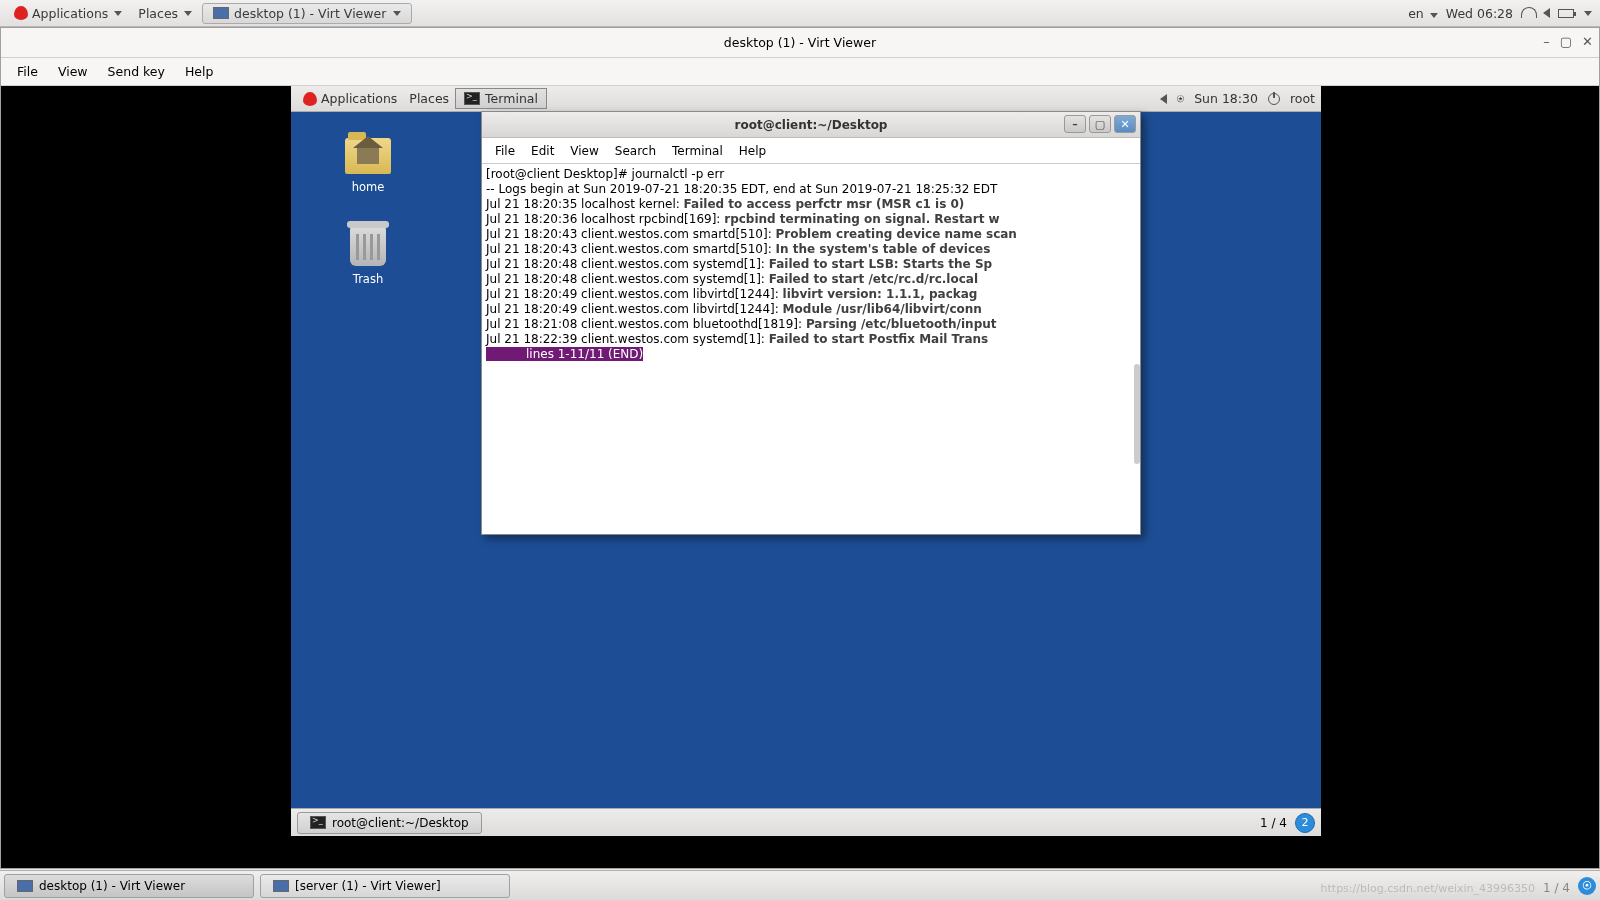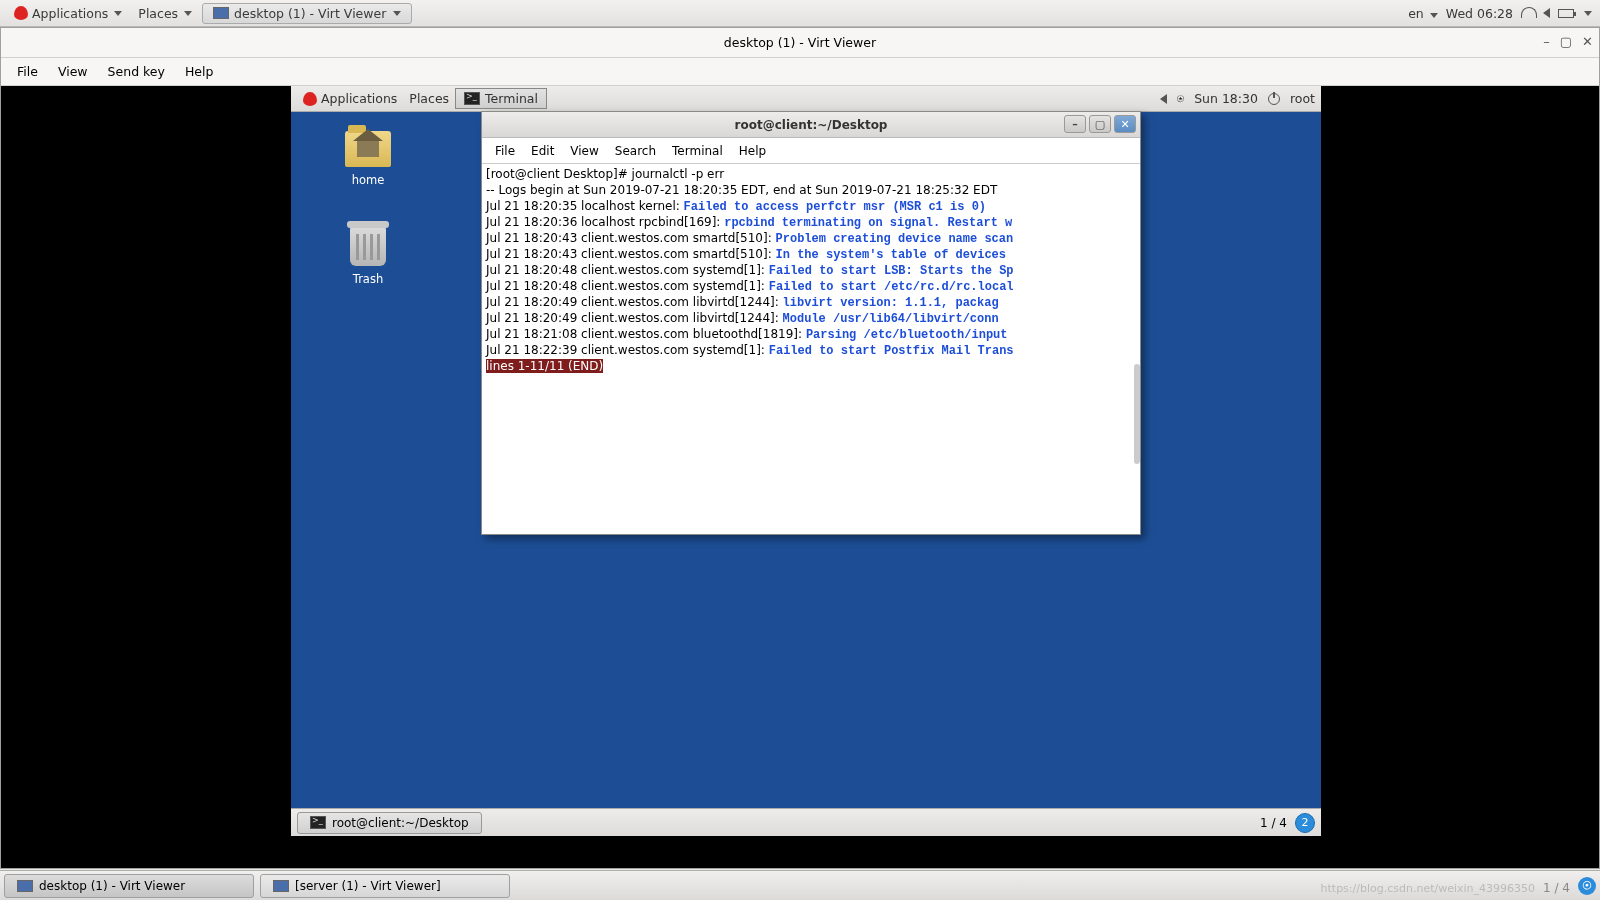--- a/index.html
+++ b/index.html
@@ -45,22 +45,22 @@
 
 
 .termwin { position:absolute; left:190px; top:25px; width:660px; background:#fff; border:1px solid #8a8a88; box-shadow:4px 4px 8px rgba(0,0,0,0.4); }
 .term-titlebar { height:26px; background:linear-gradient(#edecea,#d9d7d5); display:flex; align-items:center; justify-content:center; font-size:12px; font-weight:bold; color:#333; position:relative; border-bottom:1px solid #bbb; }
 .term-ctrl { position:absolute; right:4px; top:3px; display:flex; gap:3px; }
 .term-ctrl div { width:22px; height:18px; background:linear-gradient(#e4e3e1,#cbc9c7); border:1px solid #999; border-radius:3px; font-size:11px; display:flex; align-items:center; justify-content:center; cursor:pointer; color:#444; }
 .term-ctrl div.close { background:linear-gradient(#7fa9d6,#5a8cc4); color:#fff; }
 .term-menubar { height:26px; display:flex; align-items:center; gap:2px; padding:0 6px; font-size:12px; border-bottom:1px solid #ccc; }
 .term-menubar span { padding:2px 7px; cursor:pointer; }
 .term-body { background:#fff; font-family:"DejaVu Sans Mono","Courier New",monospace; font-size:12px; line-height:15px; padding:3px 4px; height:370px; color:#000; white-space:pre; overflow:hidden; position:relative; }
-.term-body .red { color:#1d4ed8; font-weight:bold;font-family:Liberation Mono, monospace; }
-.term-body .endmark { background:#7f1d1d; color:#fff; }
+.term-body .red { color:#404040; font-weight:bold; }
+.term-body .endmark { background:#701a75; color:#fff;padding-left:40px; }
 .term-body .scrollind{position:absolute;right:0;top:200px;width:6px;height:100px;background:#ccc;border-radius:3px;}
 
 
 .guest-bottom { position:absolute; left:0; bottom:0; right:0; height:28px; background:linear-gradient(#edecea,#dedcda); border-top:1px solid #aaa; display:flex; align-items:center; padding:0 6px; font-size:12px; }
 .guest-bottom .btask { background:linear-gradient(#e5e5e5,#d0d0d0); border:1px solid #999; border-radius:3px; padding:3px 12px; display:flex; align-items:center; gap:6px; cursor:pointer; }
 .guest-bottom .wswitch { margin-left:auto; display:flex; align-items:center; gap:8px; }
 .guest-bottom .wswitch .badge { width:20px; height:20px; border-radius:50%; background:#2b8cdb; color:#fff; font-size:11px; display:flex; align-items:center; justify-content:center; border:1px solid #1a6cb0; }
 .termicon{width:16px;height:13px;background:#222;border:1px solid #555;position:relative;}
 .termicon::before{content:">_";color:#ddd;font-size:8px;position:absolute;left:1px;top:-1px;}
 
@@ -142,21 +142,21 @@
           </div>
         <div class="gright">
           <span class="sound-icon"></span>
           <span>⍟</span>
           <span>Sun 18:30</span>
           <span class="power-icon"></span>
           <span>root</span>
         </div>
       </div>
 
-      <div class="dicon" style="left:42px; top:45px;">
+      <div class="dicon" style="left:42px; top:52px;">
         <div class="folder">
             <div class="home"></div>
           </div>
         <div>home</div>
       </div>
       <div class="dicon" style="left:42px; top:140px;">
         <div class="trash">
             <div class="lines"></div>
           </div>
         <div>Trash</div>

